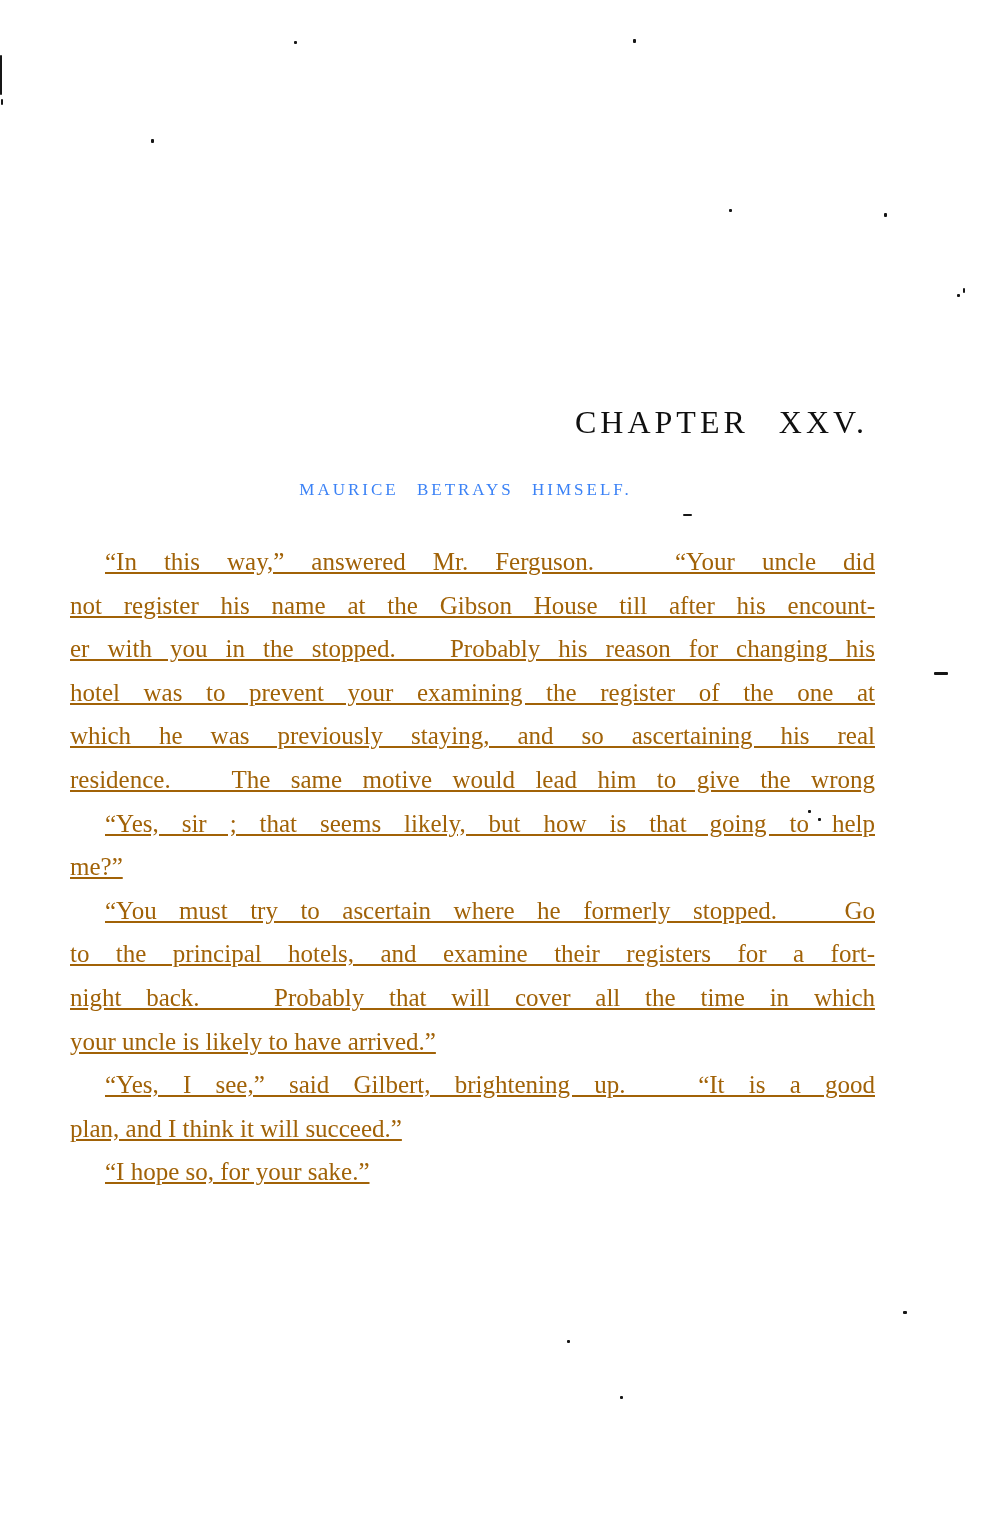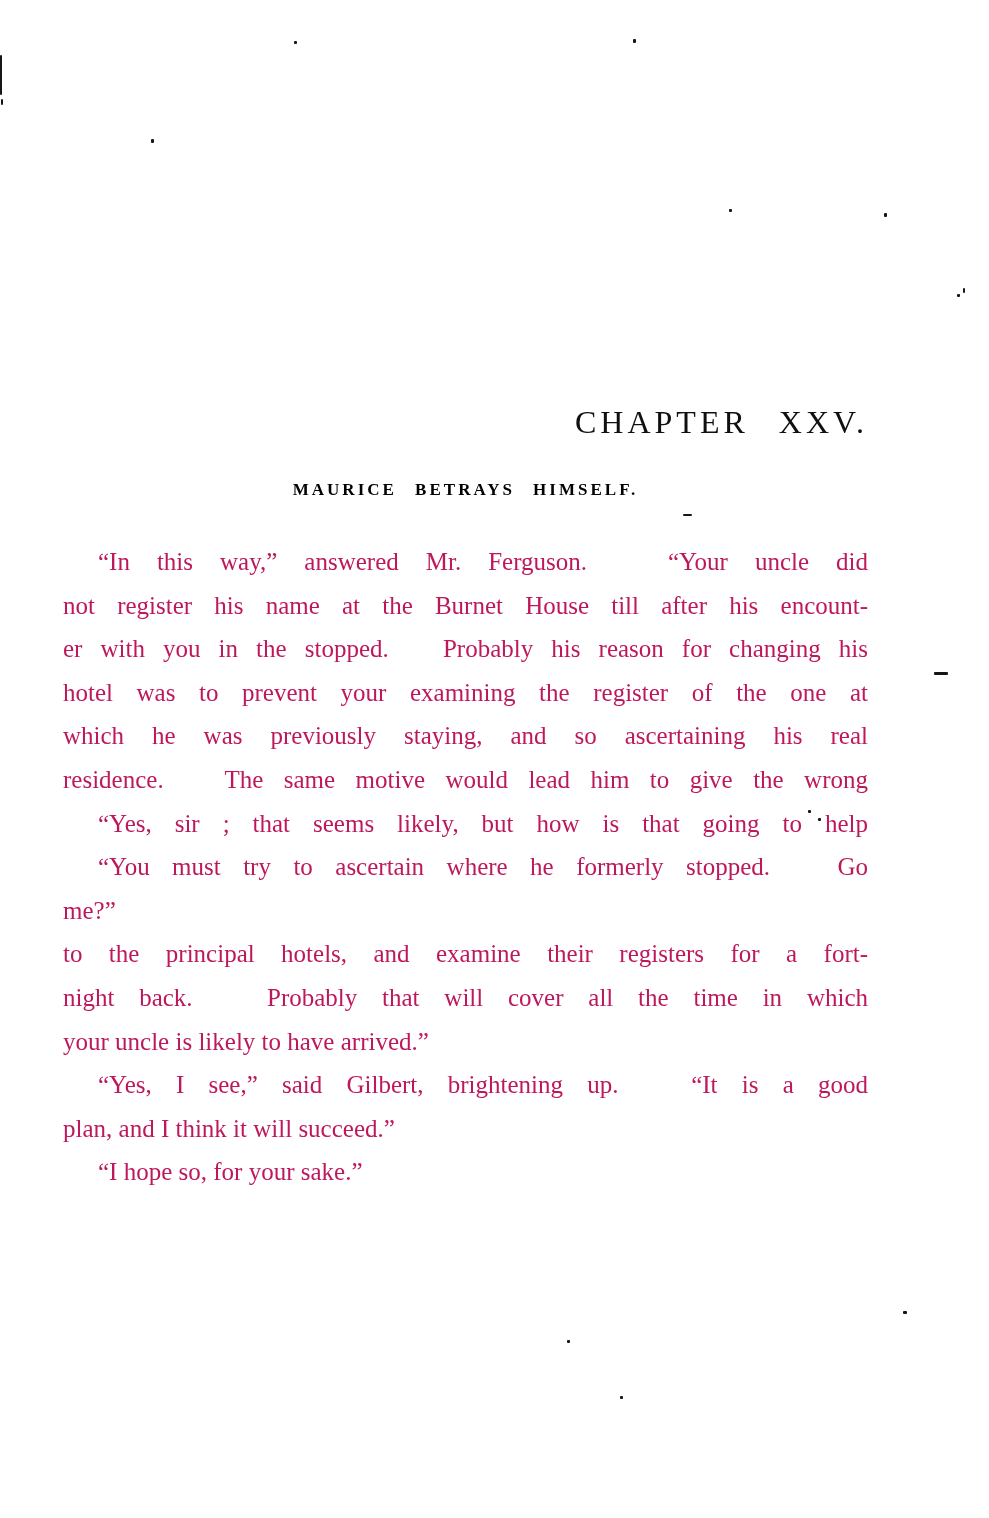--- a/index.html
+++ b/index.html
@@ -24,33 +24,34 @@
     color: #101010;
     margin-top: 6px;
   }
   .chapter-subheading {
     position: absolute;
     top: 480px;
     left: 63px;
     width: 805px;
     text-align: center;
     font-size: 17px;
-    font-weight: bold;
+    font-weight: normal;
     letter-spacing: 3px;
     word-spacing: 11px;
-    color: #000000;
+    color: #3b82f6;
   }
   .body-text {
     position: absolute;
     top: 540px;
-    left: 63px;
+    left: 70px;
     width: 805px;
     font-size: 25px;
     line-height: 43.6px;
-    color: #be185d;
+    color: #a16207;
+    text-decoration: underline;
   }
   .line { white-space: pre-wrap; }
   .line.full { text-align: justify; text-align-last: justify; }
   .line.last { text-align: left; text-align-last: left; }
   .line.indent { text-indent: 35px; text-align: center; }
   .art { position: absolute; background: #161616; border-radius: 1px; }
 </style>
 </head>
 <body>
 
@@ -72,28 +73,28 @@
   <div class="art" style="left:567px; top:1340px; width:3px; height:3px;"></div>
   <div class="art" style="left:903px; top:1311px; width:4px; height:3px;"></div>
   <div class="art" style="left:620px; top:1396px; width:3px; height:3px;"></div>
 
   <div class="chapter-heading">CHAPTER  XXV.</div>
 
   <div class="chapter-subheading">MAURICE  BETRAYS  HIMSELF.</div>
 
   <div class="body-text">
     <div class="line full indent">“In this way,” answered Mr. Ferguson.   “Your uncle did</div>
-    <div class="line full">not register his name at the Burnet House till after his encount-</div>
+    <div class="line full">not register his name at the Gibson House till after his encount-</div>
     <div class="line full">er with you in the stopped.   Probably his reason for changing his</div>
     <div class="line full">hotel was to prevent your examining the register of the one at</div>
     <div class="line full">which he was previously staying, and so ascertaining his real</div>
     <div class="line full">residence.   The same motive would lead him to give the wrong</div>
     <div class="line full indent">“Yes, sir ; that seems likely, but how is that going to help</div>
+    <div class="line last">me?”</div>
     <div class="line full indent">“You must try to ascertain where he formerly stopped.   Go</div>
-    <div class="line last">me?”</div>
     <div class="line full">to the principal hotels, and examine their registers for a fort-</div>
     <div class="line full">night back.   Probably that will cover all the time in which</div>
     <div class="line last">your uncle is likely to have arrived.”</div>
     <div class="line full indent">“Yes, I see,” said Gilbert, brightening up.   “It is a good</div>
     <div class="line last">plan, and I think it will succeed.”</div>
     <div class="line last indent">“I hope so, for your sake.”</div>
   </div>
 
 </div>
 

